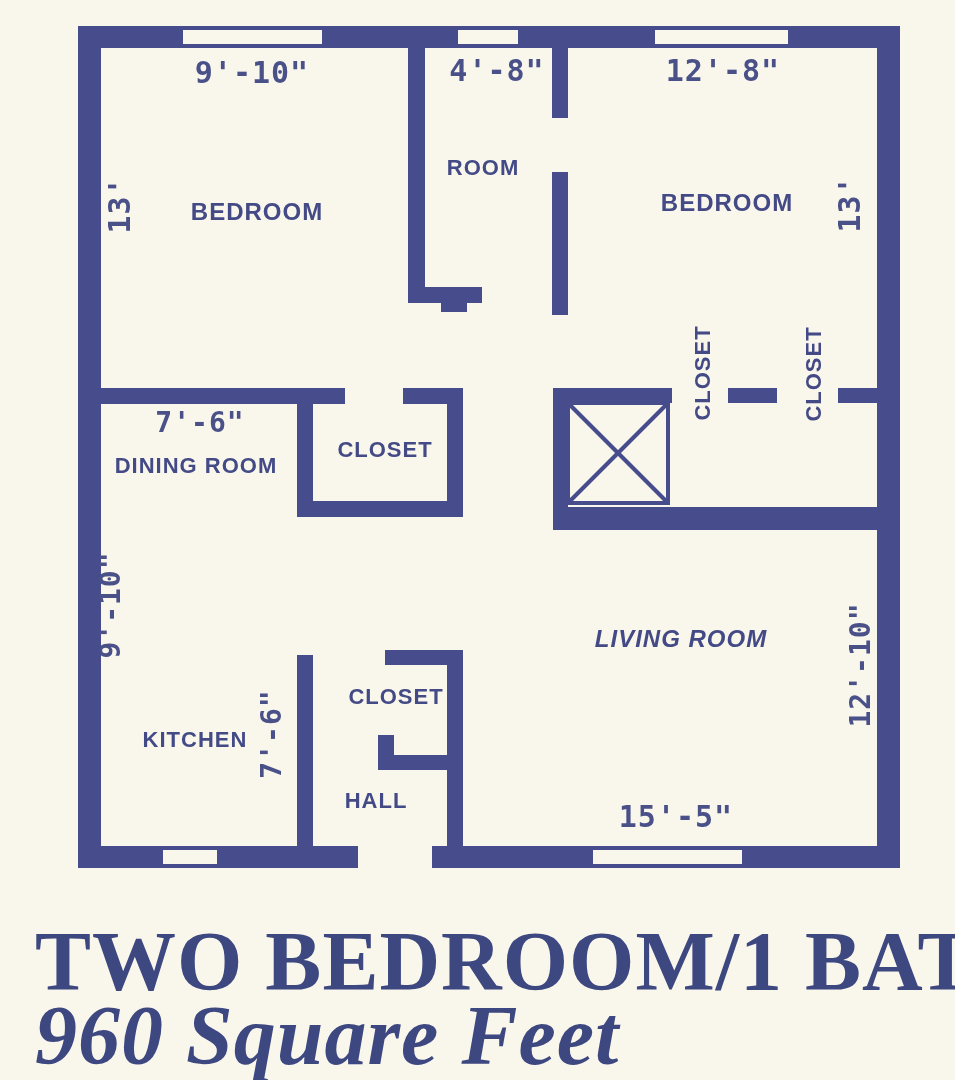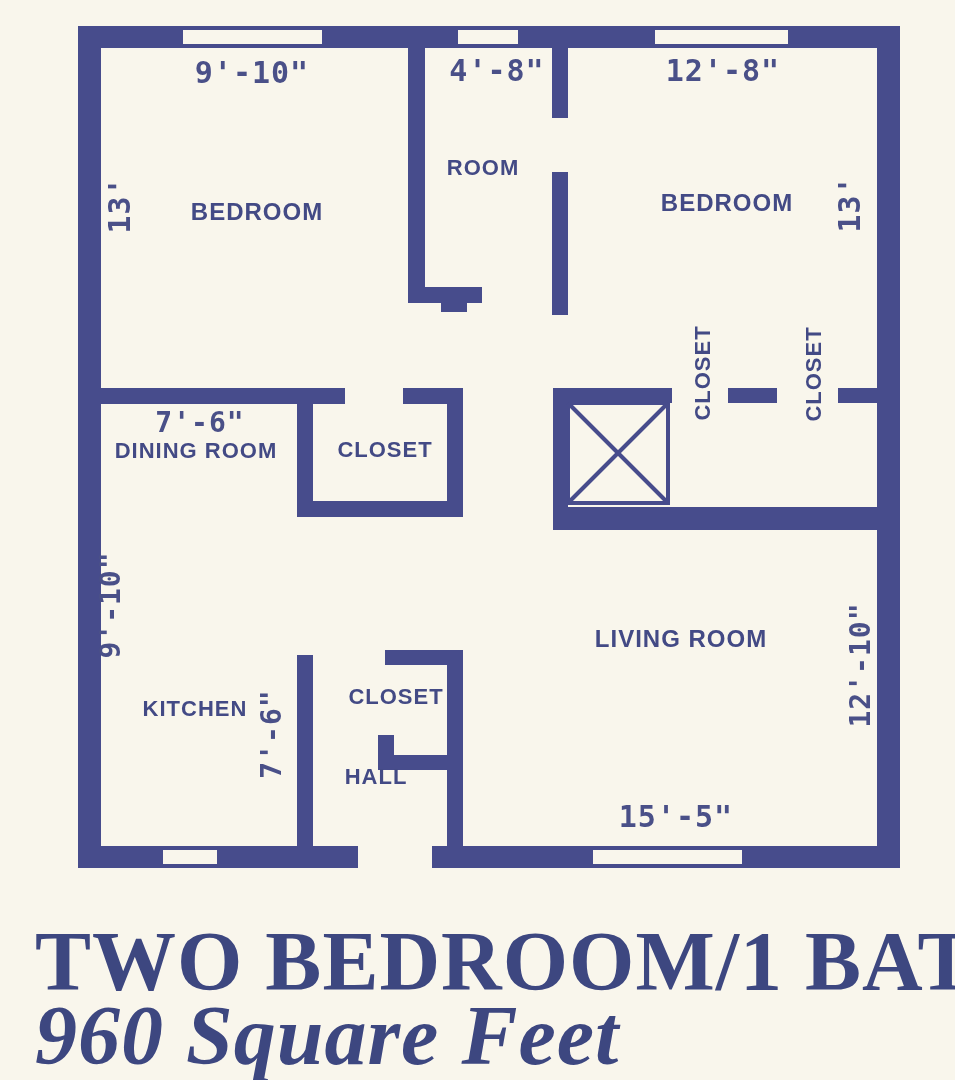--- a/index.html
+++ b/index.html
@@ -101,25 +101,25 @@
   <div class="vc dim" style="left:849px;top:204px;">13'</div>
   <div class="hc dim dim-sm" style="left:200px;top:422px;">7'-6"</div>
   <div class="vc dim dim-sm" style="left:110px;top:605px;">9'-10"</div>
   <div class="vc dim dim-sm" style="left:271px;top:734px;">7'-6"</div>
   <div class="hc dim" style="left:676px;top:816px;">15'-5"</div>
   <div class="vc dim dim-sm" style="left:860px;top:665px;">12'-10"</div>
 
   <div class="hc room-label" style="left:257px;top:212px;">BEDROOM</div>
   <div class="hc room-label room-label-sm" style="left:483px;top:168px;">ROOM</div>
   <div class="hc room-label" style="left:727px;top:203px;">BEDROOM</div>
-  <div class="hc room-label room-label-sm" style="left:196px;top:451px;">DINING ROOM</div>
+  <div class="hc room-label room-label-sm" style="left:196px;top:466px;">DINING ROOM</div>
   <div class="hc room-label room-label-sm" style="left:385px;top:450px;">CLOSET</div>
   <div class="vc room-label room-label-sm" style="left:703px;top:373px;">CLOSET</div>
   <div class="vc room-label room-label-sm" style="left:814px;top:374px;">CLOSET</div>
-  <div class="hc room-label room-label-sm" style="left:195px;top:709px;">KITCHEN</div>
+  <div class="hc room-label room-label-sm" style="left:195px;top:740px;">KITCHEN</div>
   <div class="hc room-label room-label-sm" style="left:396px;top:697px;">CLOSET</div>
-  <div class="hc room-label room-label-sm" style="left:376px;top:777px;text-align:center;">HALL</div>
-  <div class="hc room-label" style="left:681px;top:639px;">LIVING ROOM</div>
+  <div class="hc room-label room-label-sm" style="left:376px;top:801px;text-align:center;">HALL</div>
+  <div class="hc room-label" style="left:681px;top:639px;font-style:italic;">LIVING ROOM</div>
 
   <div class="footer-line" style="top:920px;">TWO BEDROOM/1 BATH</div>
   <div class="footer-line" style="top:994px;font-style:italic;">960 Square Feet</div>
 
 </div>
 
 </body></html>

